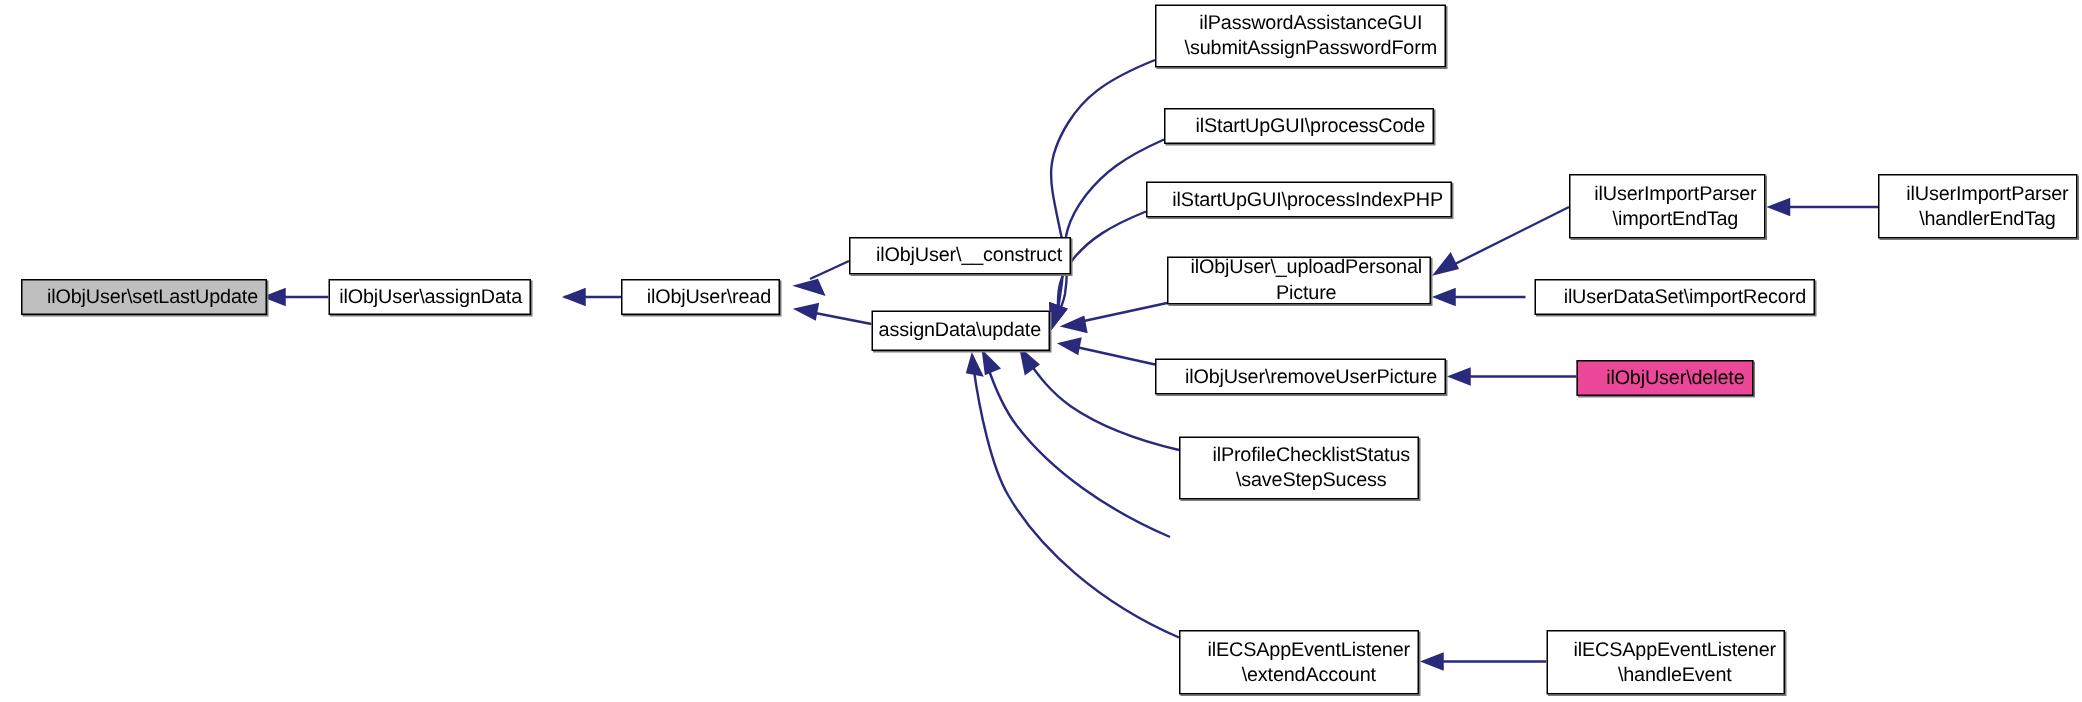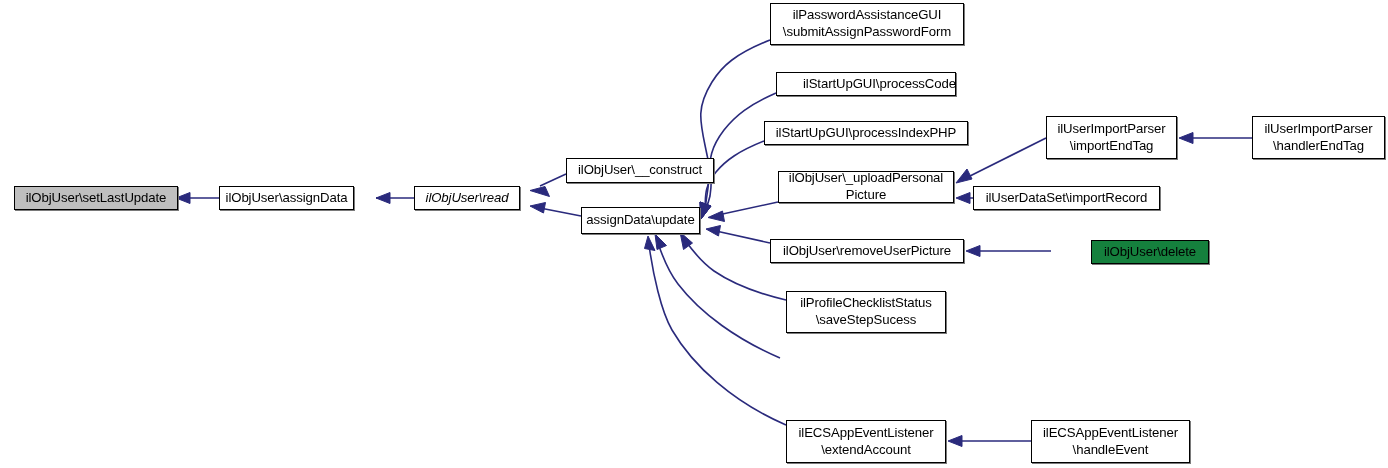--- a/index.html
+++ b/index.html
@@ -34,21 +34,21 @@
     stroke-width: 1;
   }
   .node-box {
     position: absolute;
     box-sizing: border-box;
     border: 1px solid #000000;
     background: #ffffff;
     color: #000000;
     display: flex;
     align-items: center;
-    justify-content: center;
+    justify-content: flex-end;
     text-align: center;
     font-family: "Liberation Sans", sans-serif;
     font-size: 13.2px;
     line-height: 1.26;
     letter-spacing: -0.1px;
     white-space: pre-line;
     box-shadow: 1px 1px 0 0 #7a7a7a;
   }
   .node-box.highlight {
     background: #bfbfbf;
@@ -94,35 +94,35 @@
       <polygon class="edge-head" points="956,198 970,192.5 970,203.5" fill="#2a2a7c" stroke="#2a2a7c"></polygon>
       <path class="edge-path" d="M1051,251 L976,251" stroke="#2a2a7c"></path>
       <polygon class="edge-head" points="966,251 980,245.5 980,256.5" fill="#2a2a7c" stroke="#2a2a7c"></polygon>
       <path class="edge-path" d="M1252,138 L1189,138" stroke="#2a2a7c"></path>
       <polygon class="edge-head" points="1179,138 1193,132.5 1193,143.5" fill="#2a2a7c" stroke="#2a2a7c"></polygon>
       <path class="edge-path" d="M1031,441 L958,441" stroke="#2a2a7c"></path>
       <polygon class="edge-head" points="948,441 962,435.5 962,446.5" fill="#2a2a7c" stroke="#2a2a7c"></polygon>
     </svg>
 <div class="node-box highlight" style="left: 14px; top: 186px; width: 164px; height: 24px; border-color: rgb(0, 0, 0); background: rgb(191, 191, 191);"><span class="node-label">ilObjUser\setLastUpdate</span></div>
     <div class="node-box" style="left: 219px; top: 186px; width: 135px; height: 24px; border-color: rgb(0, 0, 0); background: rgb(255, 255, 255);"><span class="node-label">ilObjUser\assignData</span></div>
-    <div class="node-box" style="left: 414px; top: 186px; width: 106px; height: 24px; border-color: rgb(0, 0, 0); background: rgb(255, 255, 255); font-style: italic;"><span class="node-label">ilObjUser\read</span></div>
+    <div class="node-box" style="left: 414px; top: 186px; width: 106px; height: 24px; border-color: rgb(0, 0, 0); background: rgb(255, 255, 255);"><span class="node-label">ilObjUser\read</span></div>
     <div class="node-box" style="left: 566px; top: 158px; width: 148px; height: 25px; border-color: rgb(0, 0, 0); background: rgb(255, 255, 255);"><span class="node-label">ilObjUser\__construct</span></div>
     <div class="node-box" style="left: 581px; top: 207px; width: 119px; height: 27px; border-color: rgb(0, 0, 0); background: rgb(255, 255, 255);"><span class="node-label">assignData\update</span></div>
     <div class="node-box" style="left: 770px; top: 3px; width: 194px; height: 42px; border-color: rgb(0, 0, 0); background: rgb(255, 255, 255);"><span class="node-label">ilPasswordAssistanceGUI
 \submitAssignPasswordForm</span></div>
     <div class="node-box" style="left: 776px; top: 72px; width: 180px; height: 24px; border-color: rgb(0, 0, 0); background: rgb(255, 255, 255); padding-left: 27px;"><span class="node-label">ilStartUpGUI\processCode</span></div>
     <div class="node-box" style="left: 764px; top: 121px; width: 204px; height: 24px; border-color: rgb(0, 0, 0); background: rgb(255, 255, 255);"><span class="node-label">ilStartUpGUI\processIndexPHP</span></div>
     <div class="node-box" style="left: 778px; top: 171px; width: 176px; height: 32px; border-color: rgb(0, 0, 0); background: rgb(255, 255, 255);"><span class="node-label">ilObjUser\_uploadPersonal
 Picture</span></div>
     <div class="node-box" style="left: 770px; top: 239px; width: 194px; height: 24px; border-color: rgb(0, 0, 0); background: rgb(255, 255, 255);"><span class="node-label">ilObjUser\removeUserPicture</span></div>
     <div class="node-box" style="left: 786px; top: 291px; width: 160px; height: 42px; border-color: rgb(0, 0, 0); background: rgb(255, 255, 255);"><span class="node-label">ilProfileChecklistStatus
 \saveStepSucess</span></div>
     <div class="node-box" style="left: 786px; top: 420px; width: 160px; height: 43px; border-color: rgb(0, 0, 0); background: rgb(255, 255, 255);"><span class="node-label">ilECSAppEventListener
 \extendAccount</span></div>
     <div class="node-box" style="left: 1046px; top: 116px; width: 131px; height: 43px; border-color: rgb(0, 0, 0); background: rgb(255, 255, 255);"><span class="node-label">ilUserImportParser
 \importEndTag</span></div>
-    <div class="node-box" style="left: 973px; top: 186px; width: 187px; height: 24px; border-color: rgb(0, 0, 0); background: rgb(255, 255, 255);"><span class="node-label">ilUserDataSet\importRecord</span></div>
-    <div class="node-box" style="left: 1051px; top: 240px; width: 118px; height: 24px; border-color: rgb(0, 0, 0); background: #15803d; margin-left: 40px;"><span class="node-label">ilObjUser\delete</span></div>
+    <div class="node-box" style="left: 1023px; top: 186px; width: 187px; height: 24px; border-color: rgb(0, 0, 0); background: rgb(255, 255, 255);"><span class="node-label">ilUserDataSet\importRecord</span></div>
+    <div class="node-box" style="left: 1051px; top: 240px; width: 118px; height: 24px; border-color: rgb(0, 0, 0); background: #ec4899;"><span class="node-label">ilObjUser\delete</span></div>
     <div class="node-box" style="left: 1252px; top: 116px; width: 133px; height: 43px; border-color: rgb(0, 0, 0); background: rgb(255, 255, 255);"><span class="node-label">ilUserImportParser
 \handlerEndTag</span></div>
     <div class="node-box" style="left: 1031px; top: 420px; width: 159px; height: 43px; border-color: rgb(0, 0, 0); background: rgb(255, 255, 255);"><span class="node-label">ilECSAppEventListener
 \handleEvent</span></div>
   </div>
 
 </body></html>

